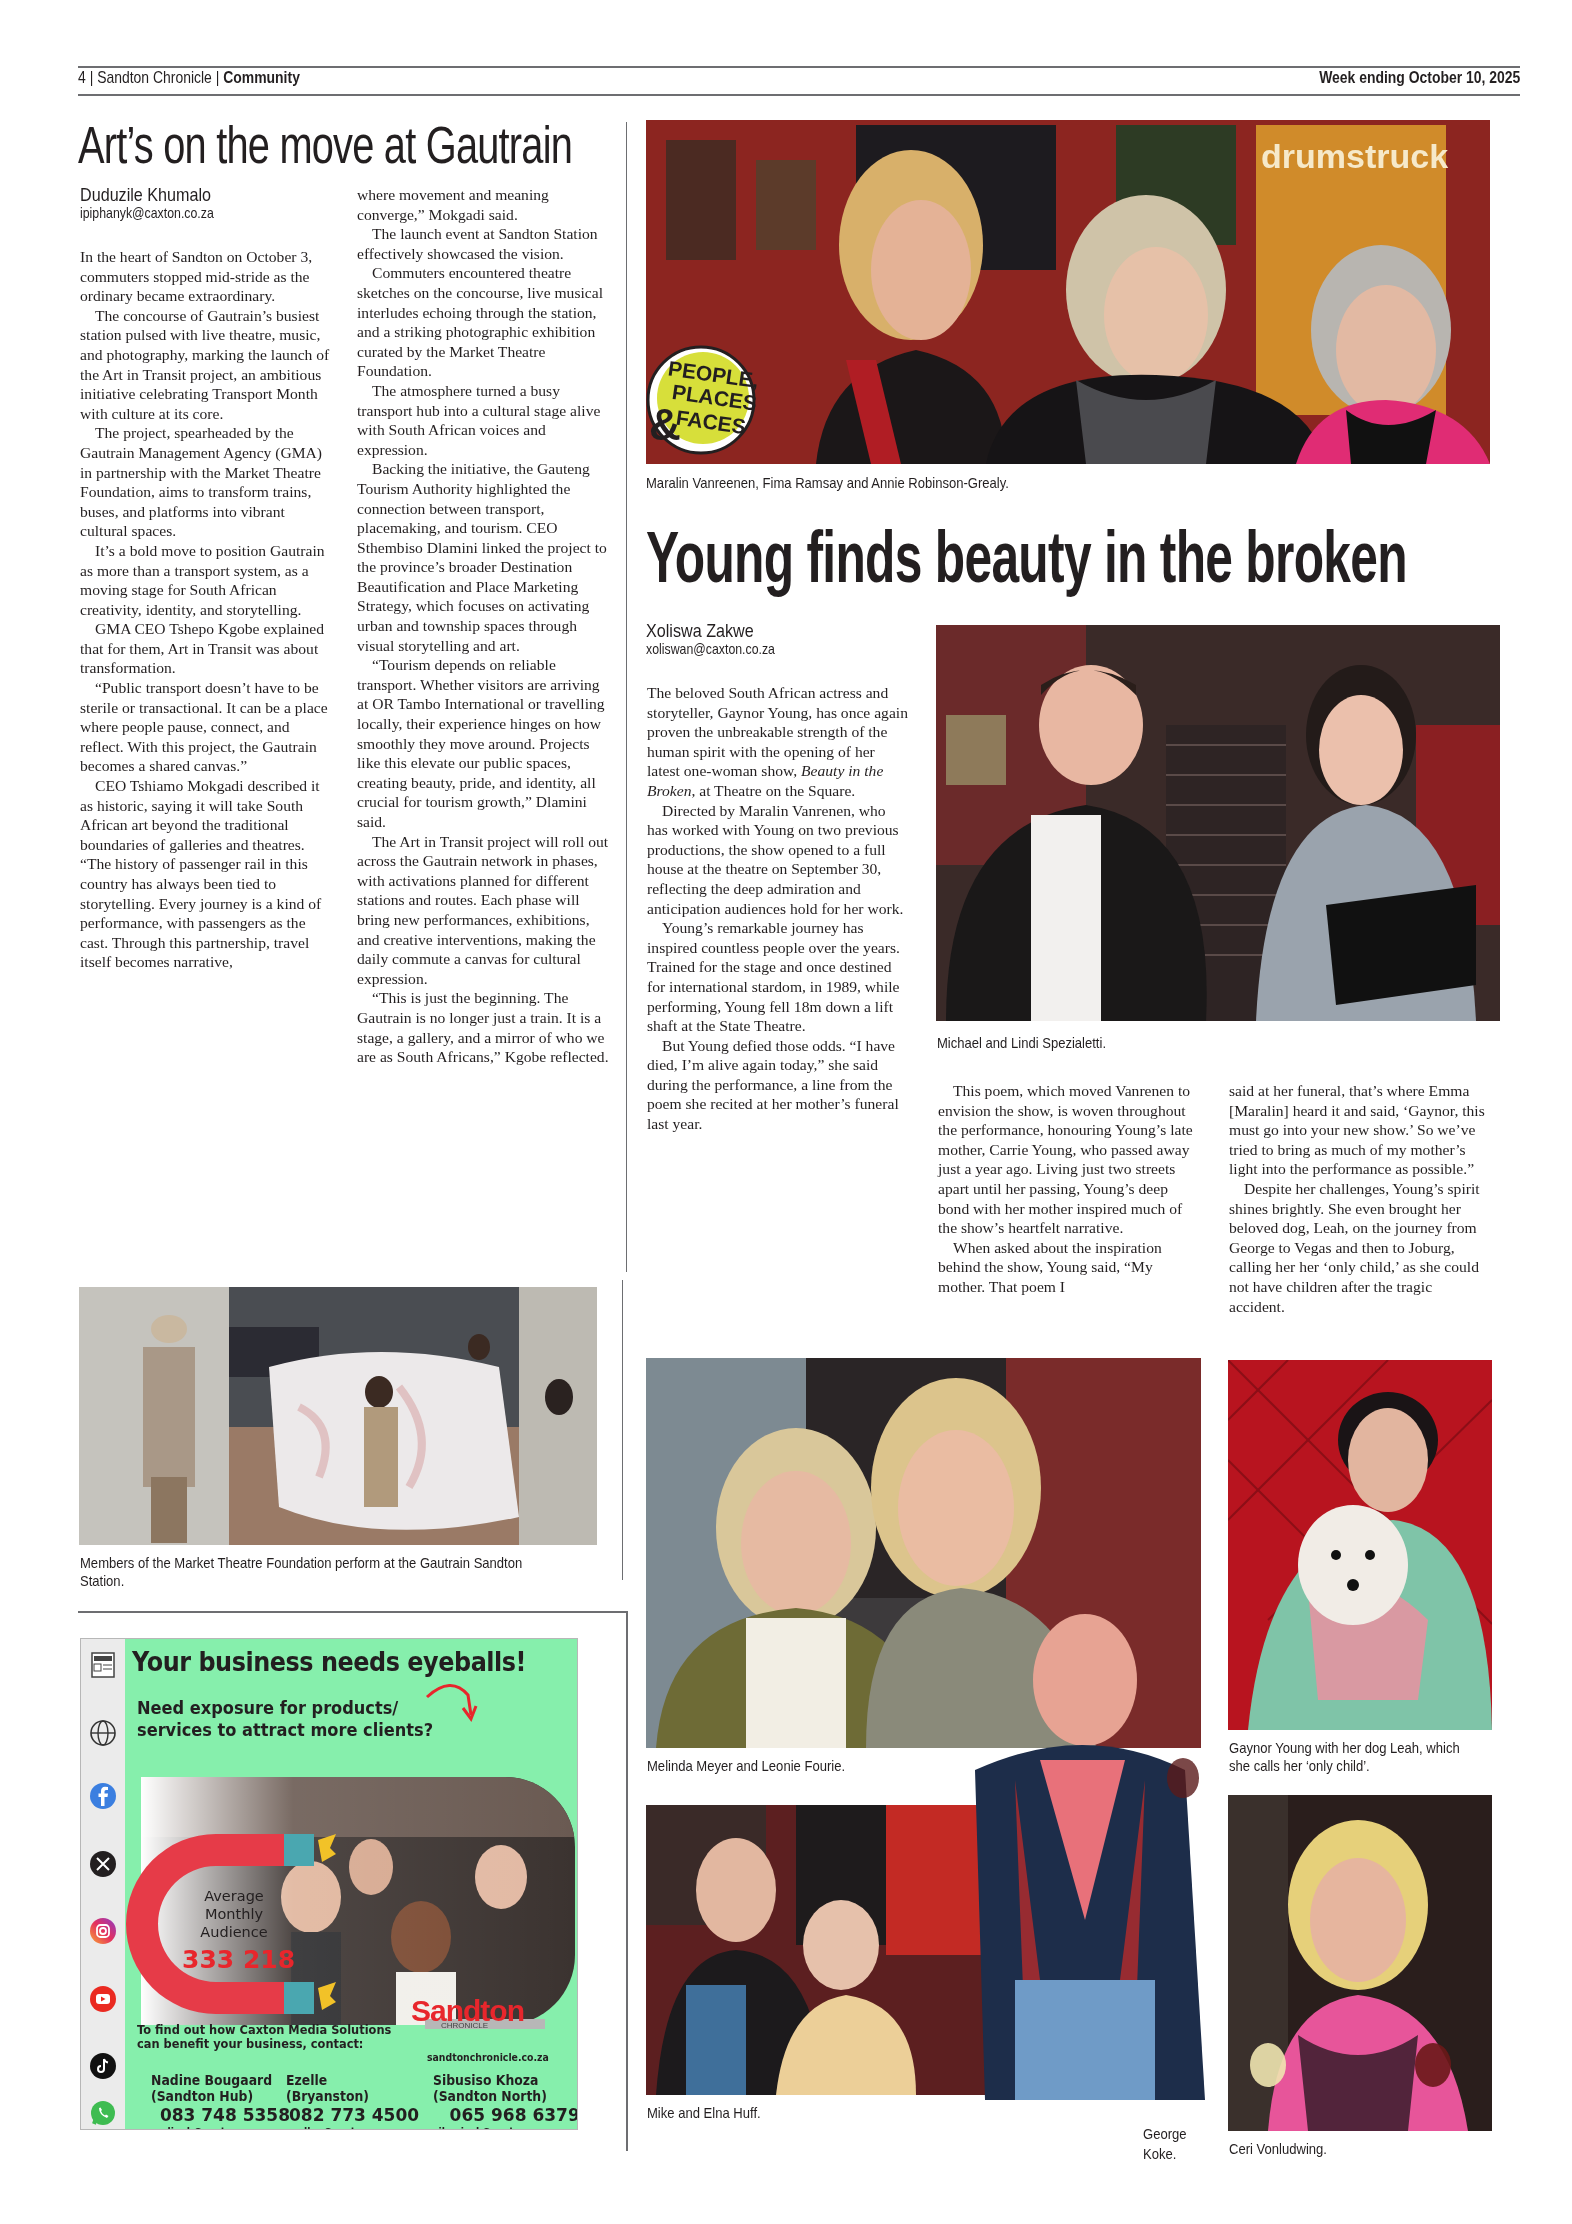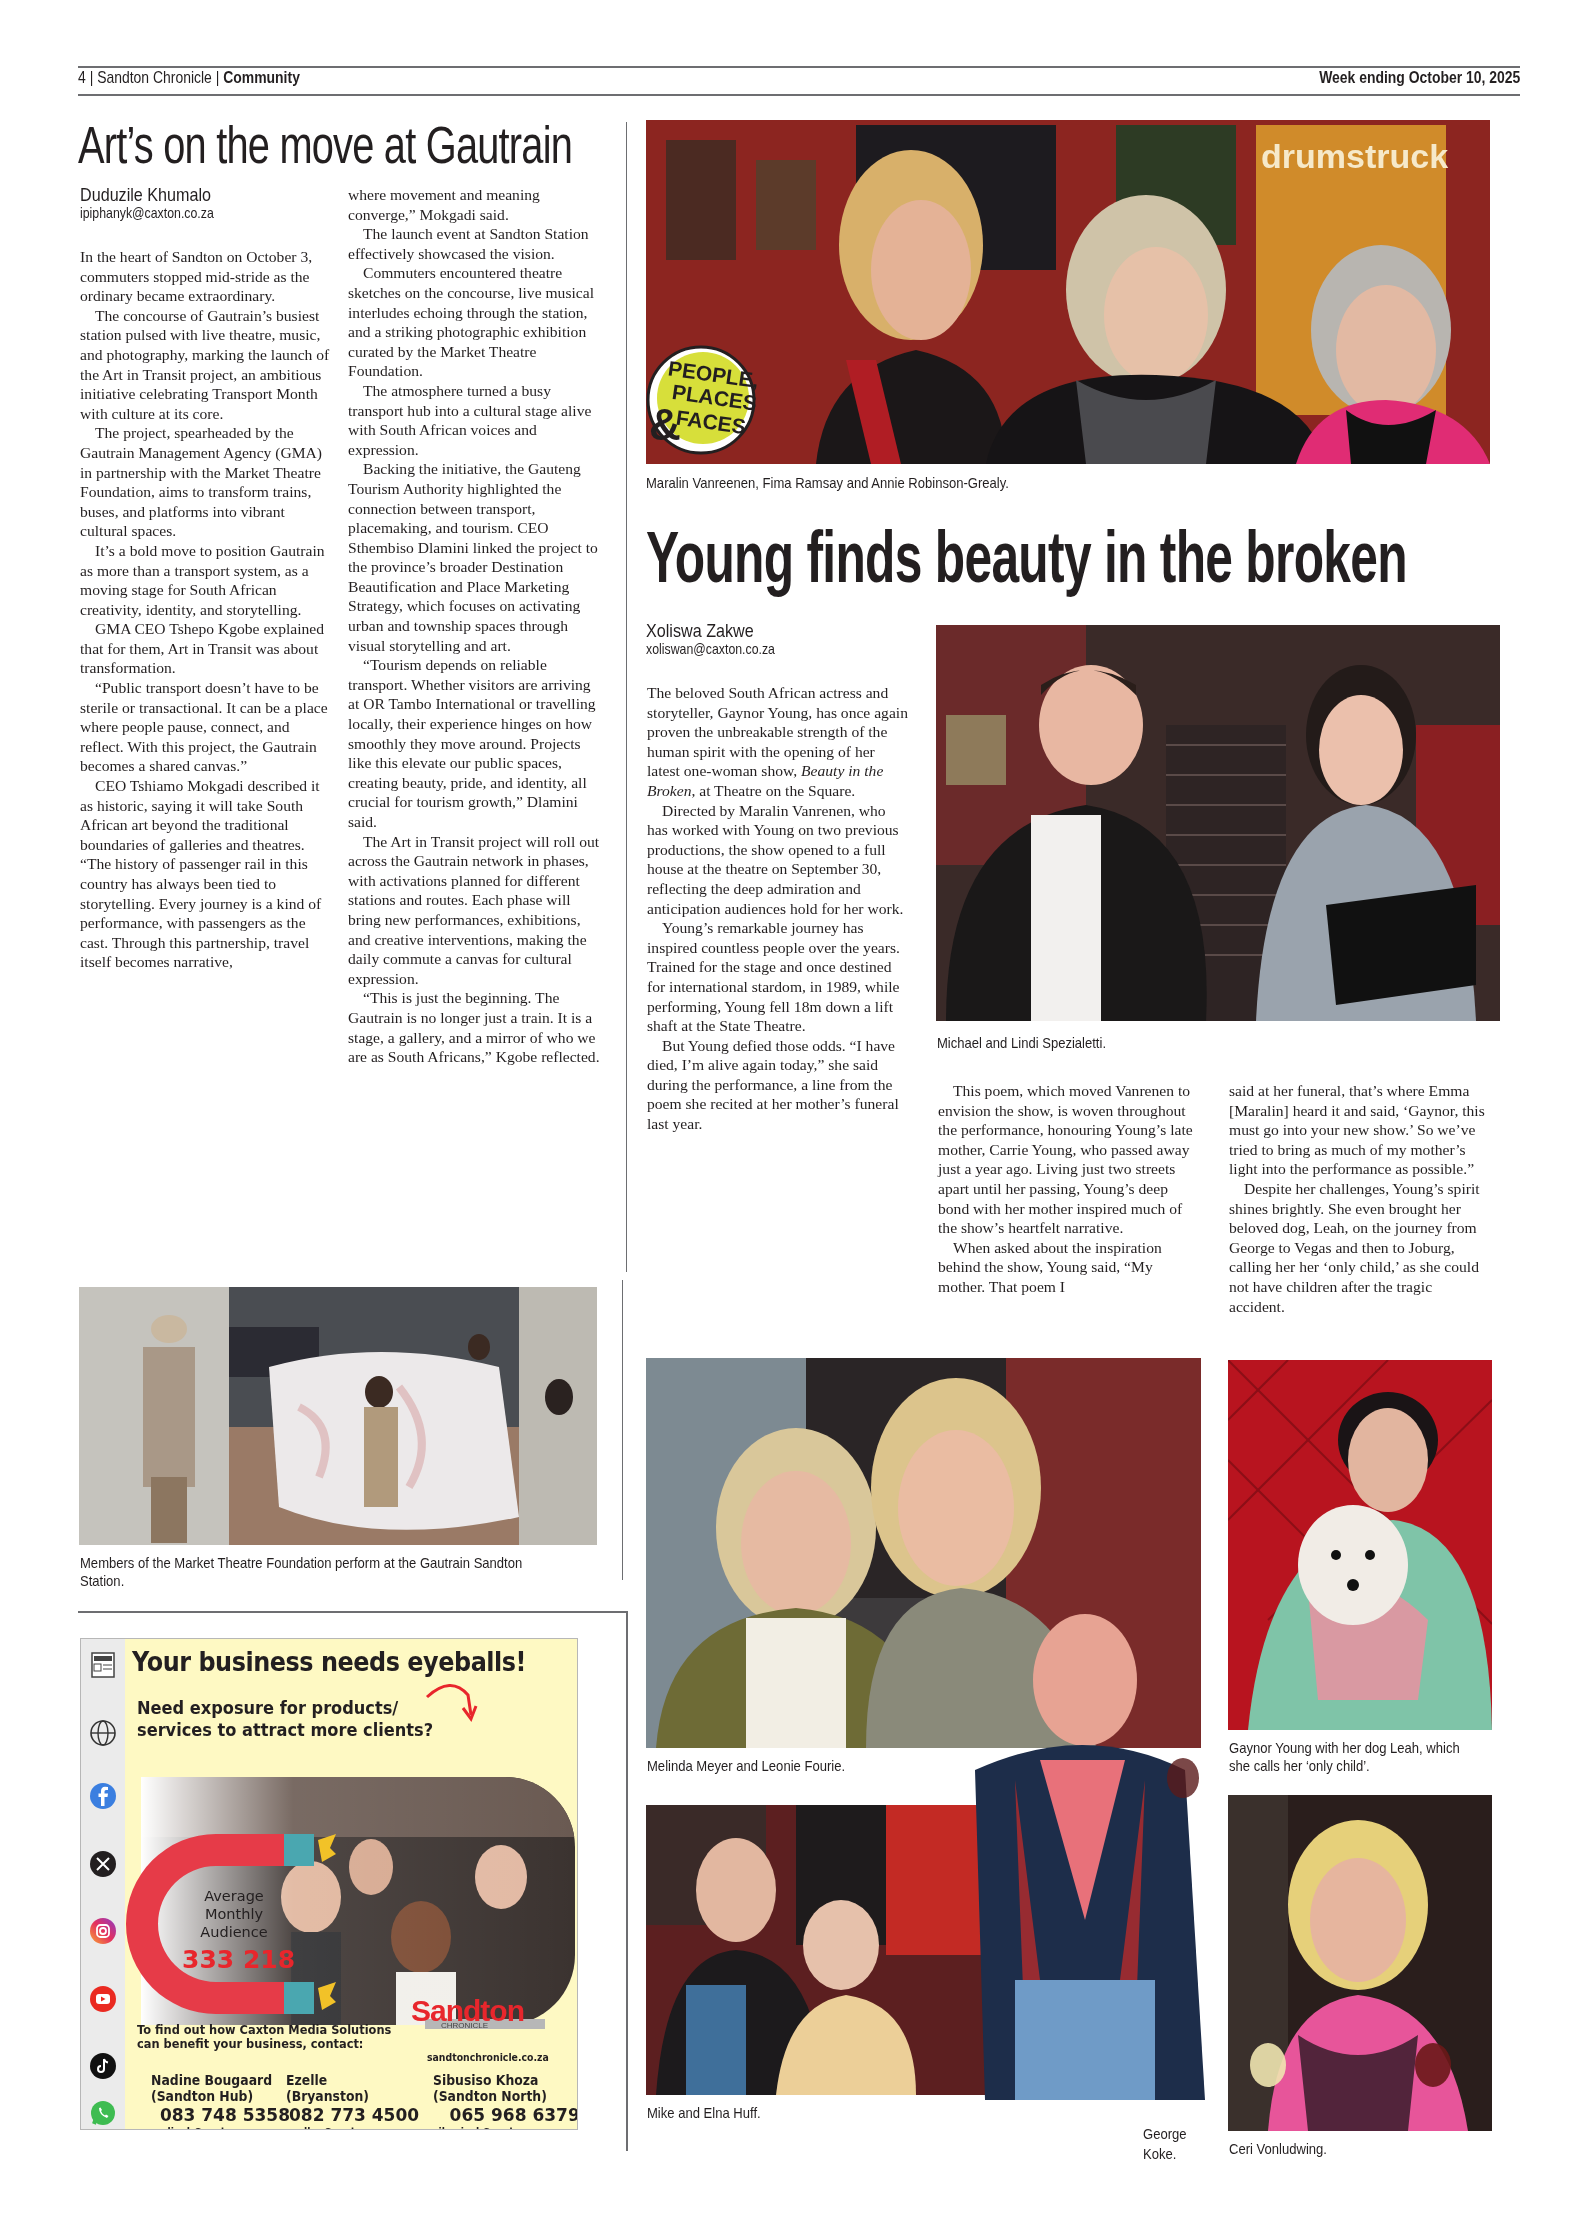--- a/index.html
+++ b/index.html
@@ -33,21 +33,21 @@
 
   
   .photo { position: absolute; overflow: hidden; }
   .photo svg { width: 100%; height: 100%; display: block; }
 
   
   .badge { position: absolute; left: 645px; top: 340px; width: 112px; height: 125px; }
 
   
   .ad-frame { position: absolute; left: 78px; top: 1611px; width: 550px; height: 540px; border-top: 2px solid #6d6e71; border-right: 2px solid #6d6e71; }
-  .ad { position: absolute; left: 80px; top: 1638px; width: 498px; height: 492px; border: 1.5px solid #b7b7b7; background: #fef9c3; overflow: hidden; font-family: "DejaVu Sans", sans-serif; }
+  .ad { position: absolute; left: 80px; top: 1638px; width: 498px; height: 492px; border: 1.5px solid #b7b7b7; background: #86efac; overflow: hidden; font-family: "DejaVu Sans", sans-serif; }
   .ad-rail { position: absolute; left: 0; top: 0; width: 44px; height: 100%; background: #ebebeb; }
   .ad-title { position: absolute; left: 51px; top: 8px; font-weight: 700; font-size: 26px; letter-spacing: -0.5px; color: #231f20; white-space: nowrap; transform: scaleX(0.92); transform-origin: left; }
   .ad-sub { position: absolute; left: 56px; top: 58px; font-weight: 700; font-size: 18px; line-height: 22px; color: #231f20; white-space: nowrap; transform: scaleX(0.9); transform-origin: left; }
   .ad-hero { position: absolute; left: 60px; top: 138px; width: 434px; height: 248px; border-top-right-radius: 70px; border-bottom-right-radius: 70px; overflow: hidden; }
   .ad-aud { position: absolute; left: 108px; top: 248px; text-align: center; font-size: 14.5px; line-height: 18px; color: #231f20; width: 90px; }
   .ad-num { position: absolute; left: 101px; top: 306px; font-weight: 700; font-size: 25px; color: #e8262c; white-space: nowrap; }
   .ad-logo { position: absolute; left: 330px; top: 354px; width: 134px; height: 40px; }
   .ad-contact { position: absolute; left: 56px; top: 384px; font-weight: 700; font-size: 12px; line-height: 14px; white-space: nowrap; transform: scaleX(0.95); transform-origin: left; }
   .ad-site { position: absolute; left: 346px; top: 412px; font-weight: 700; font-size: 11px; white-space: nowrap; transform: scaleX(0.85); transform-origin: left; }
   .ad-person { position: absolute; top: 433px; white-space: nowrap; }
@@ -79,21 +79,21 @@
 <div class="col" style="left:80px; top:247px; width:250px;">
   <p class="first">In the heart of Sandton on October 3, commuters stopped mid-stride as the ordinary became extraordinary.</p>
   <p>The concourse of Gautrain’s busiest station pulsed with live theatre, music, and photography, marking the launch of the Art in Transit project, an ambitious initiative celebrating Transport Month with culture at its core.</p>
   <p>The project, spearheaded by the Gautrain Management Agency (GMA) in partnership with the Market Theatre Foundation, aims to transform trains, buses, and platforms into vibrant cultural spaces.</p>
   <p>It’s a bold move to position Gautrain as more than a transport system, as a moving stage for South African creativity, identity, and storytelling.</p>
   <p>GMA CEO Tshepo Kgobe explained that for them, Art in Transit was about transformation.</p>
   <p>“Public transport doesn’t have to be sterile or transactional. It can be a place where people pause, connect, and reflect. With this project, the Gautrain becomes a shared canvas.”</p>
   <p>CEO Tshiamo Mokgadi described it as historic, saying it will take South African art beyond the traditional boundaries of galleries and theatres. “The history of passenger rail in this country has always been tied to storytelling. Every journey is a kind of performance, with passengers as the cast. Through this partnership, travel itself becomes narrative,</p>
 </div>
 
-<div class="col" style="left:348px; top:185px; width:252px;">
+<div class="col" style="left:357px; top:185px; width:252px;">
   <p class="first">where movement and meaning converge,” Mokgadi said.</p>
   <p>The launch event at Sandton Station effectively showcased the vision.</p>
   <p>Commuters encountered theatre sketches on the concourse, live musical interludes echoing through the station, and a striking photographic exhibition curated by the Market Theatre Foundation.</p>
   <p>The atmosphere turned a busy transport hub into a cultural stage alive with South African voices and expression.</p>
   <p>Backing the initiative, the Gauteng Tourism Authority highlighted the connection between transport, placemaking, and tourism. CEO Sthembiso Dlamini linked the project to the province’s broader Destination Beautification and Place Marketing Strategy, which focuses on activating urban and township spaces through visual storytelling and art.</p>
   <p>“Tourism depends on reliable transport. Whether visitors are arriving at OR Tambo International or travelling locally, their experience hinges on how smoothly they move around. Projects like this elevate our public spaces, creating beauty, pride, and identity, all crucial for tourism growth,” Dlamini said.</p>
   <p>The Art in Transit project will roll out across the Gautrain network in phases, with activations planned for different stations and routes. Each phase will bring new performances, exhibitions, and creative interventions, making the daily commute a canvas for cultural expression.</p>
   <p>“This is just the beginning. The Gautrain is no longer just a train. It is a stage, a gallery, and a mirror of who we are as South Africans,” Kgobe reflected.</p>
 </div>
 

